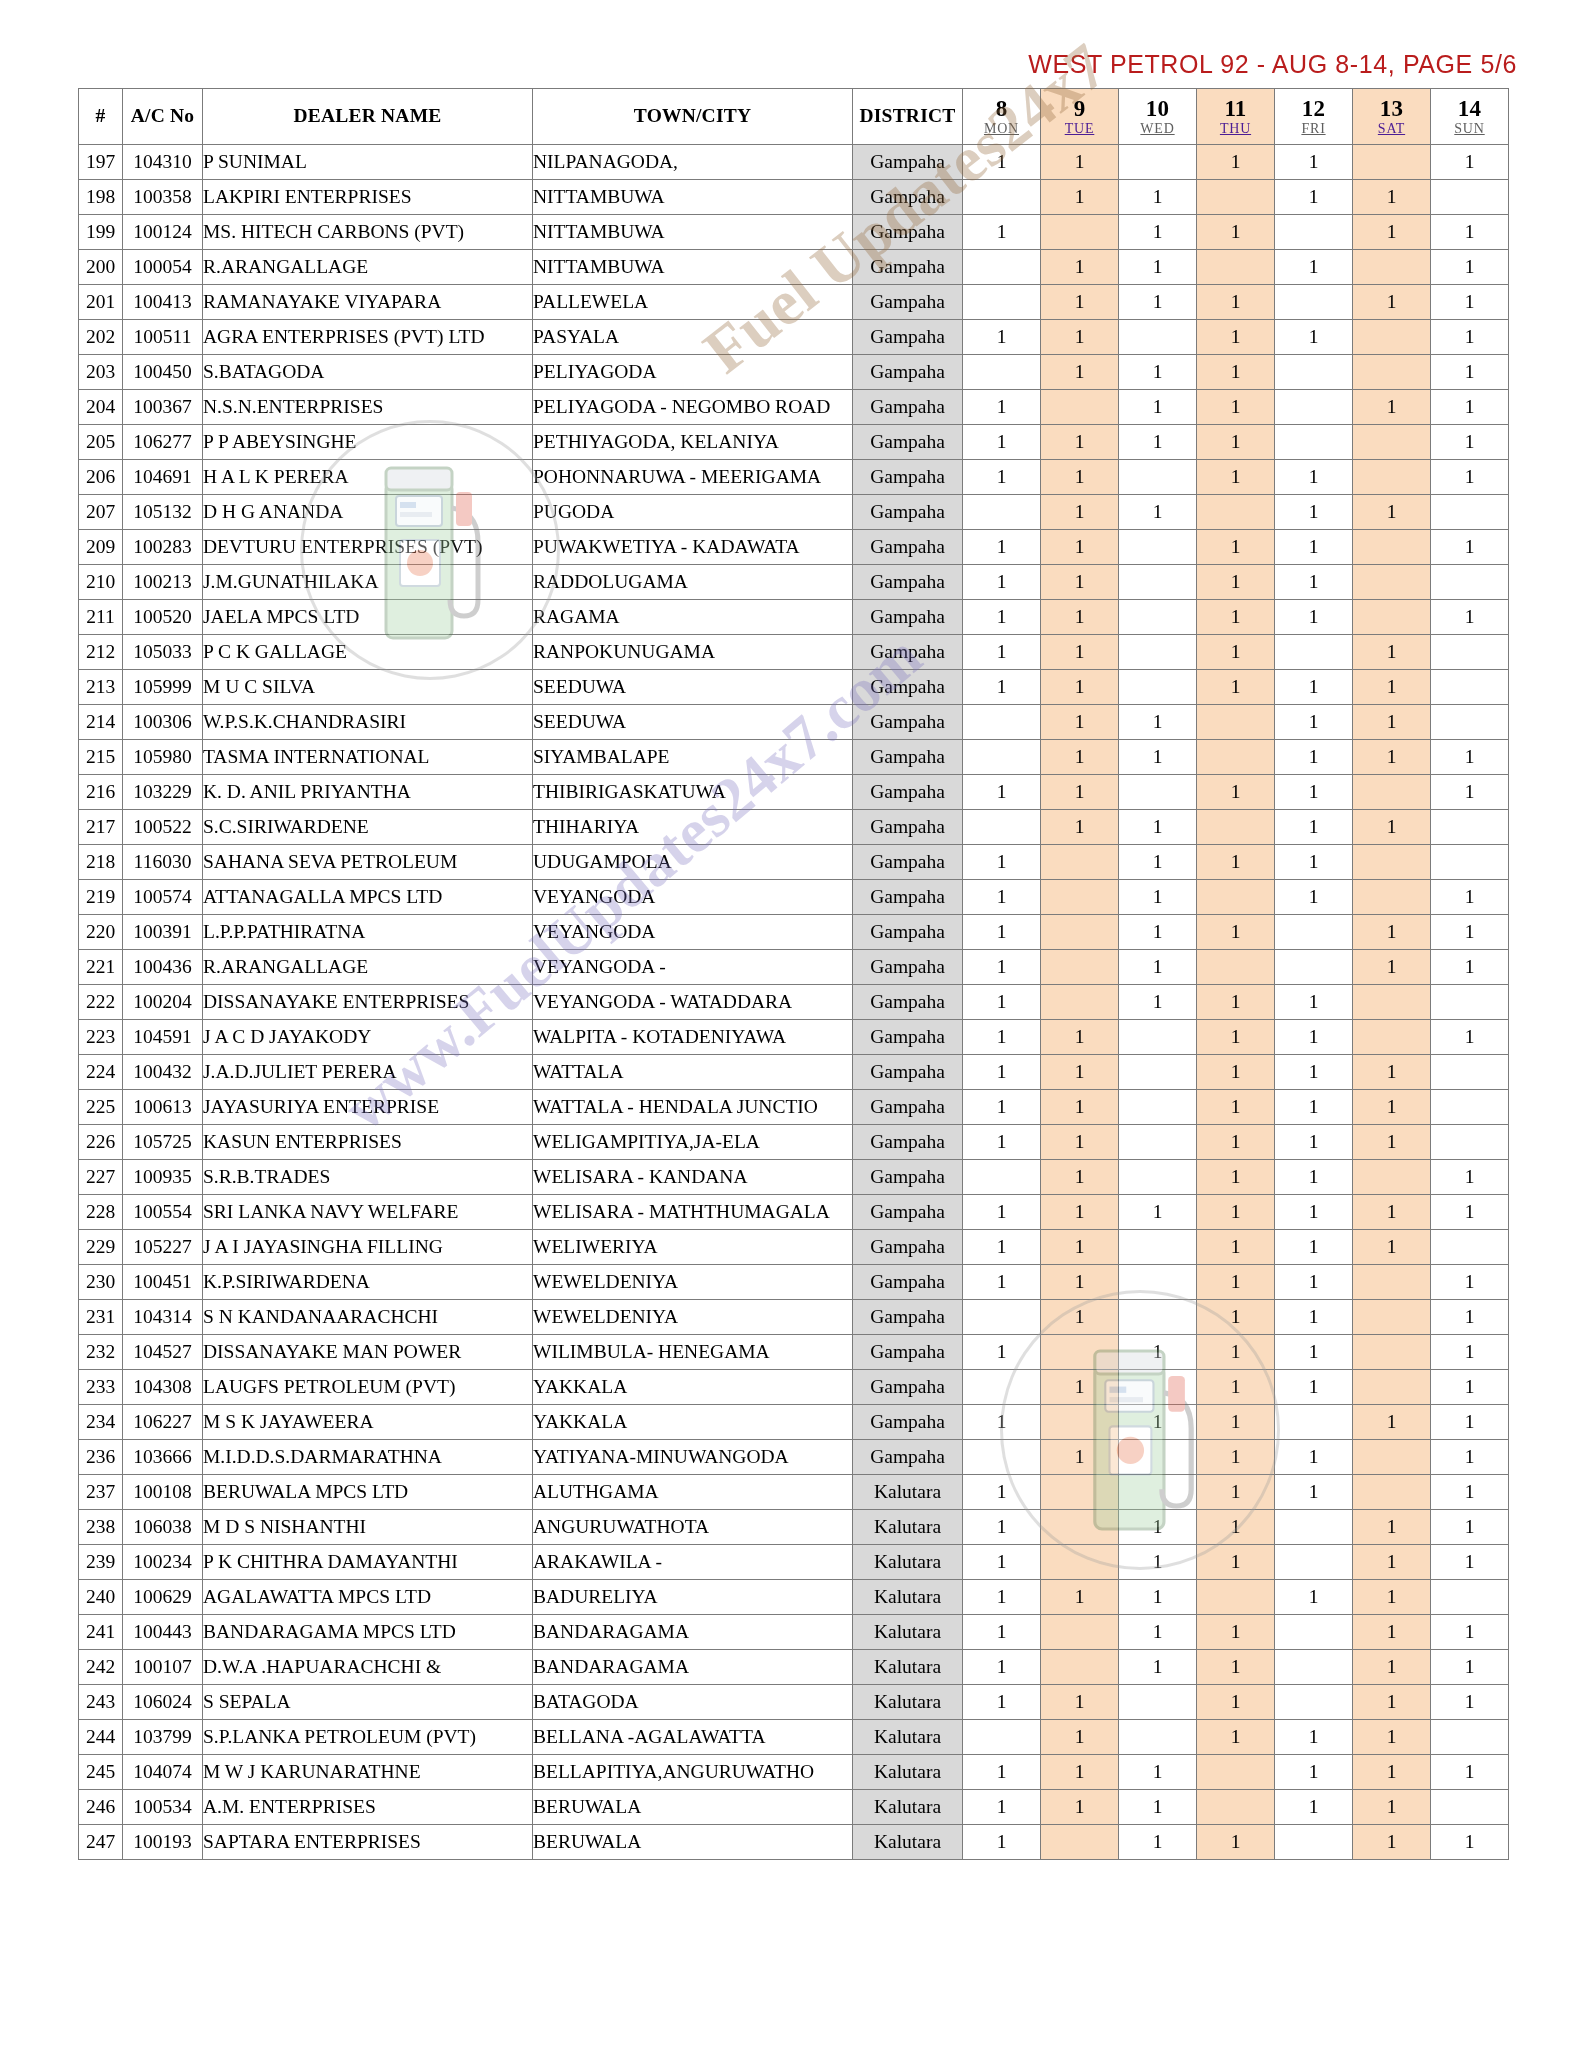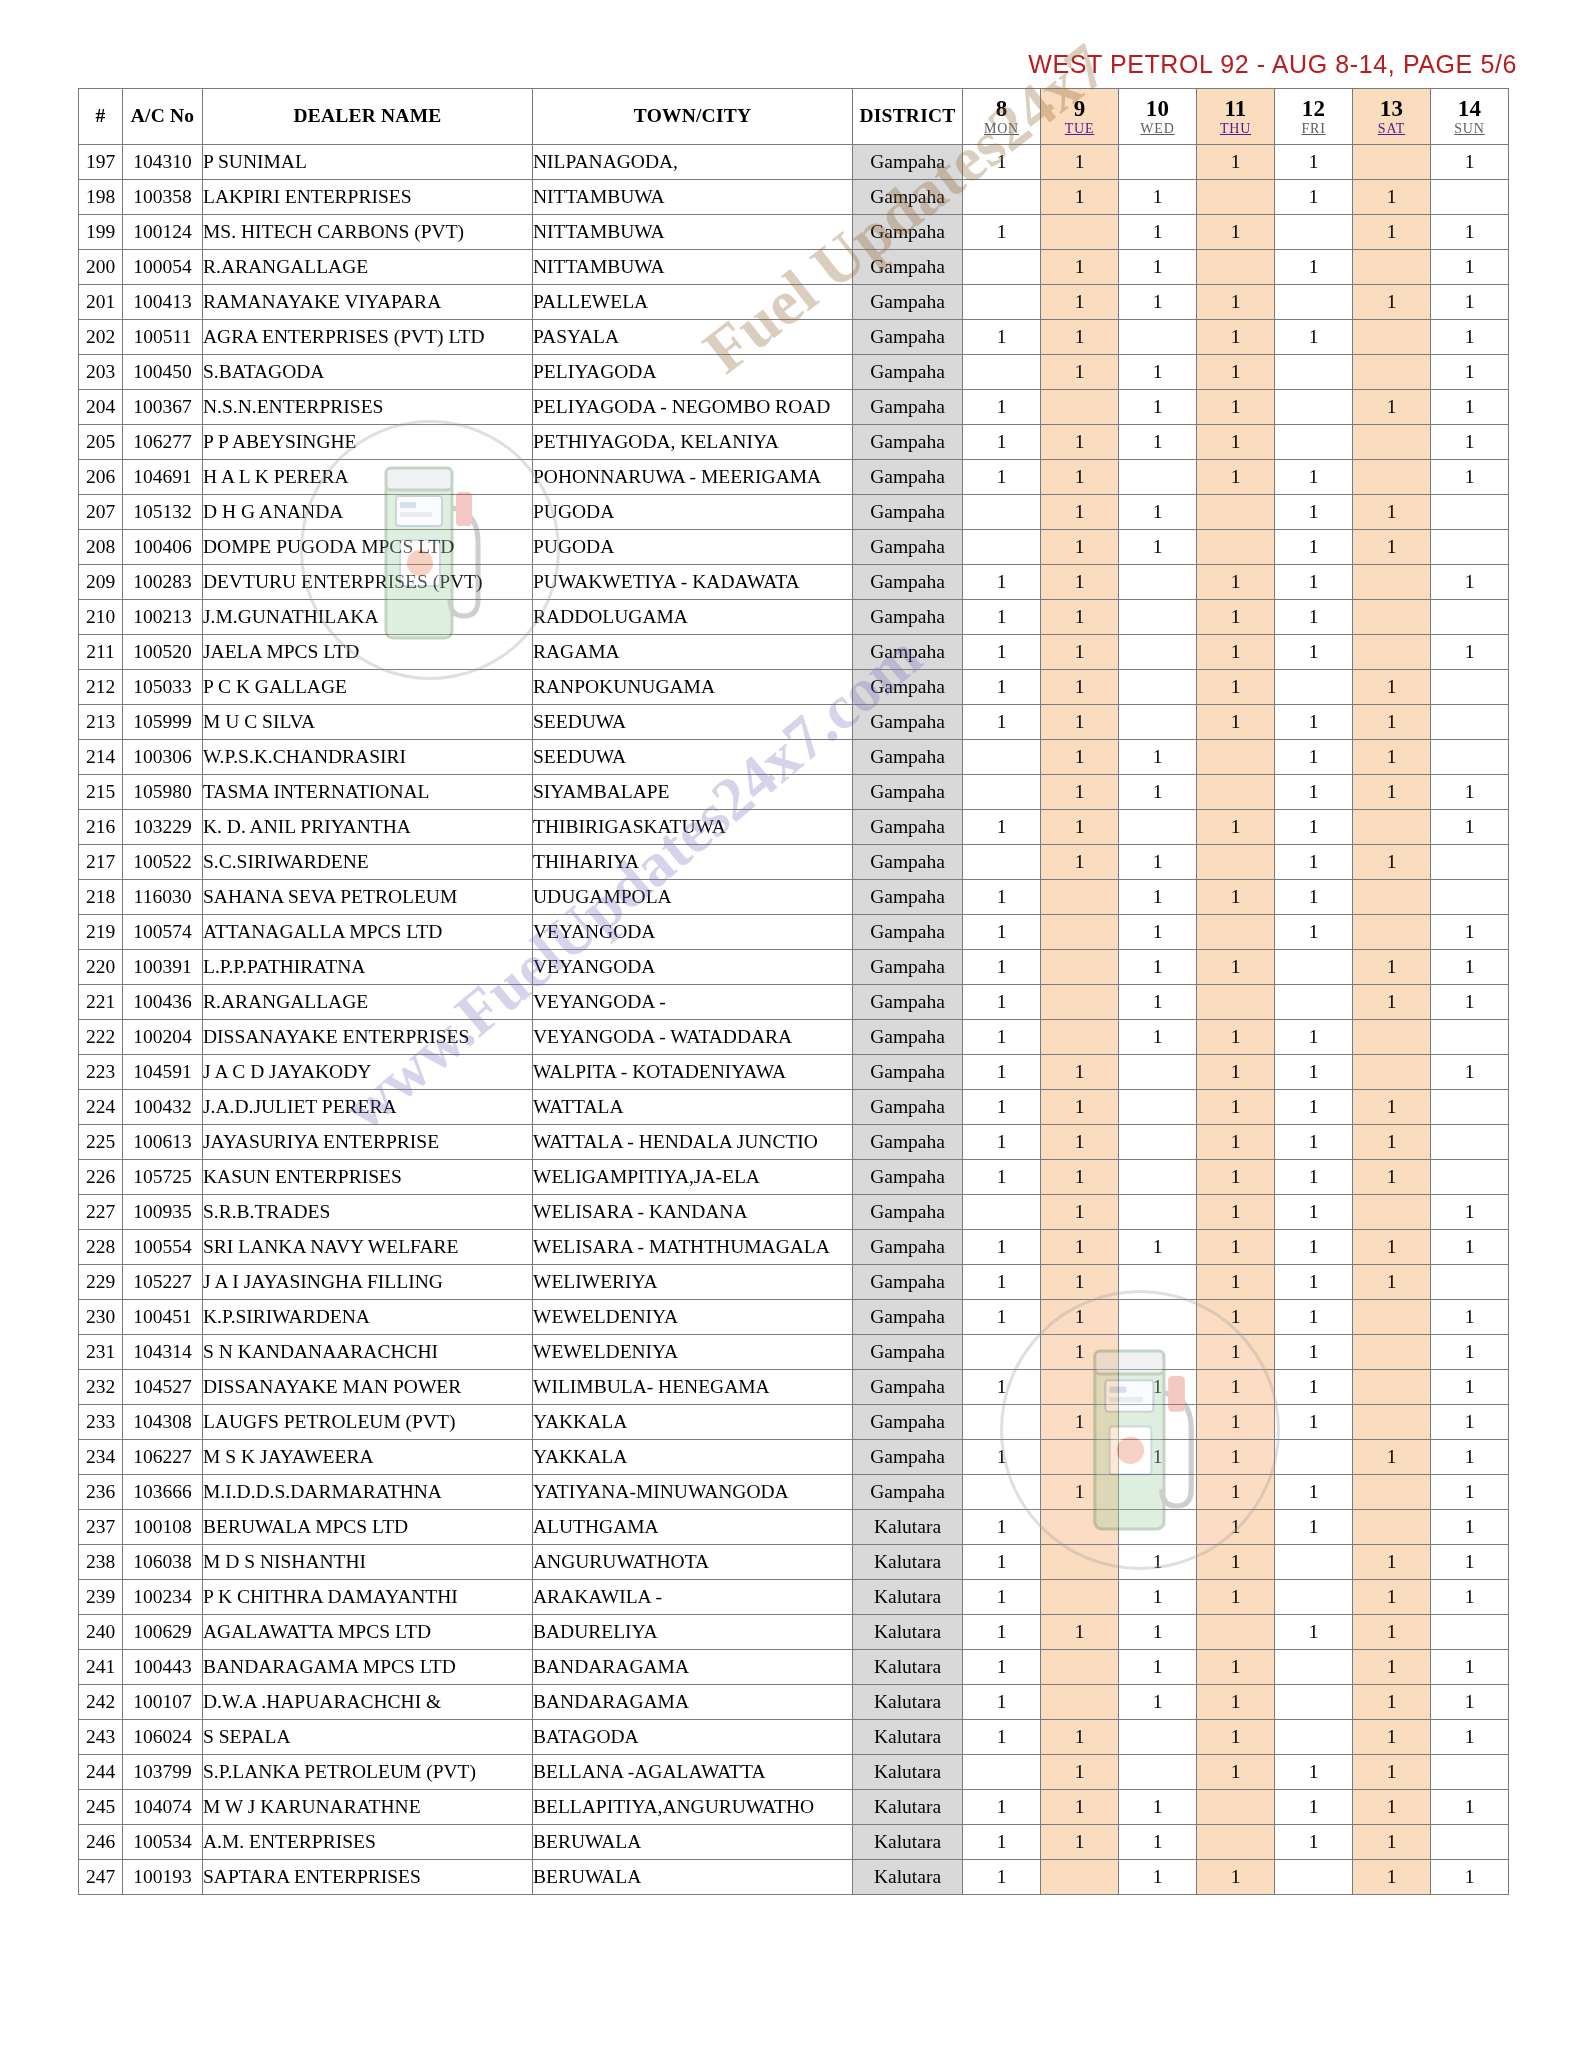--- a/index.html
+++ b/index.html
@@ -411,34 +411,20 @@
             <td class="district">Gampaha</td>
             <td class="mark"></td>
             <td class="mark hl">1</td>
             <td class="mark">1</td>
             <td class="mark hl"></td>
             <td class="mark">1</td>
             <td class="mark hl">1</td>
             <td class="mark"></td>
           </tr>
           <tr>
-            <td class="idx">208</td>
-            <td class="acc">100406</td>
-            <td class="name">DOMPE PUGODA MPCS LTD</td>
-            <td class="town">PUGODA</td>
-            <td class="district">Gampaha</td>
-            <td class="mark"></td>
-            <td class="mark hl">1</td>
-            <td class="mark">1</td>
-            <td class="mark hl"></td>
-            <td class="mark">1</td>
-            <td class="mark hl">1</td>
-            <td class="mark"></td>
-          </tr>
-          <tr>
             <td class="idx">209</td>
             <td class="acc">100283</td>
             <td class="name">DEVTURU ENTERPRISES (PVT)</td>
             <td class="town">PUWAKWETIYA - KADAWATA</td>
             <td class="district">Gampaha</td>
             <td class="mark">1</td>
             <td class="mark hl">1</td>
             <td class="mark"></td>
             <td class="mark hl">1</td>
             <td class="mark">1</td>

